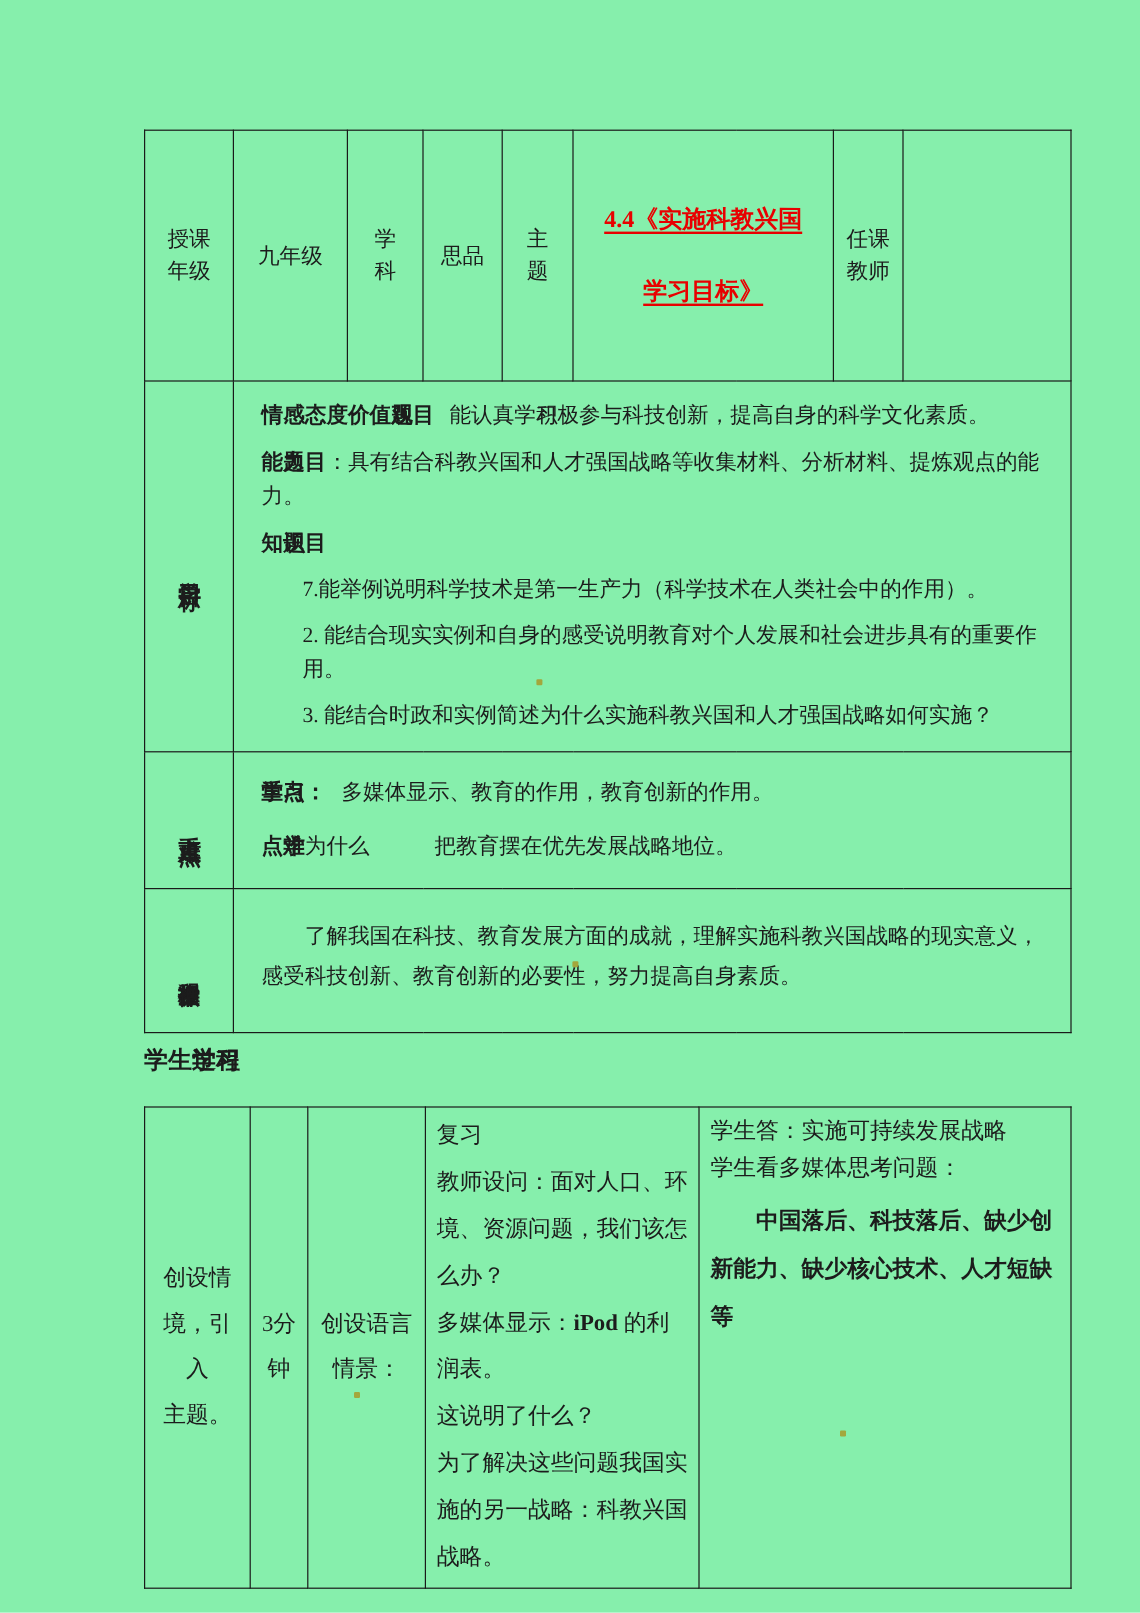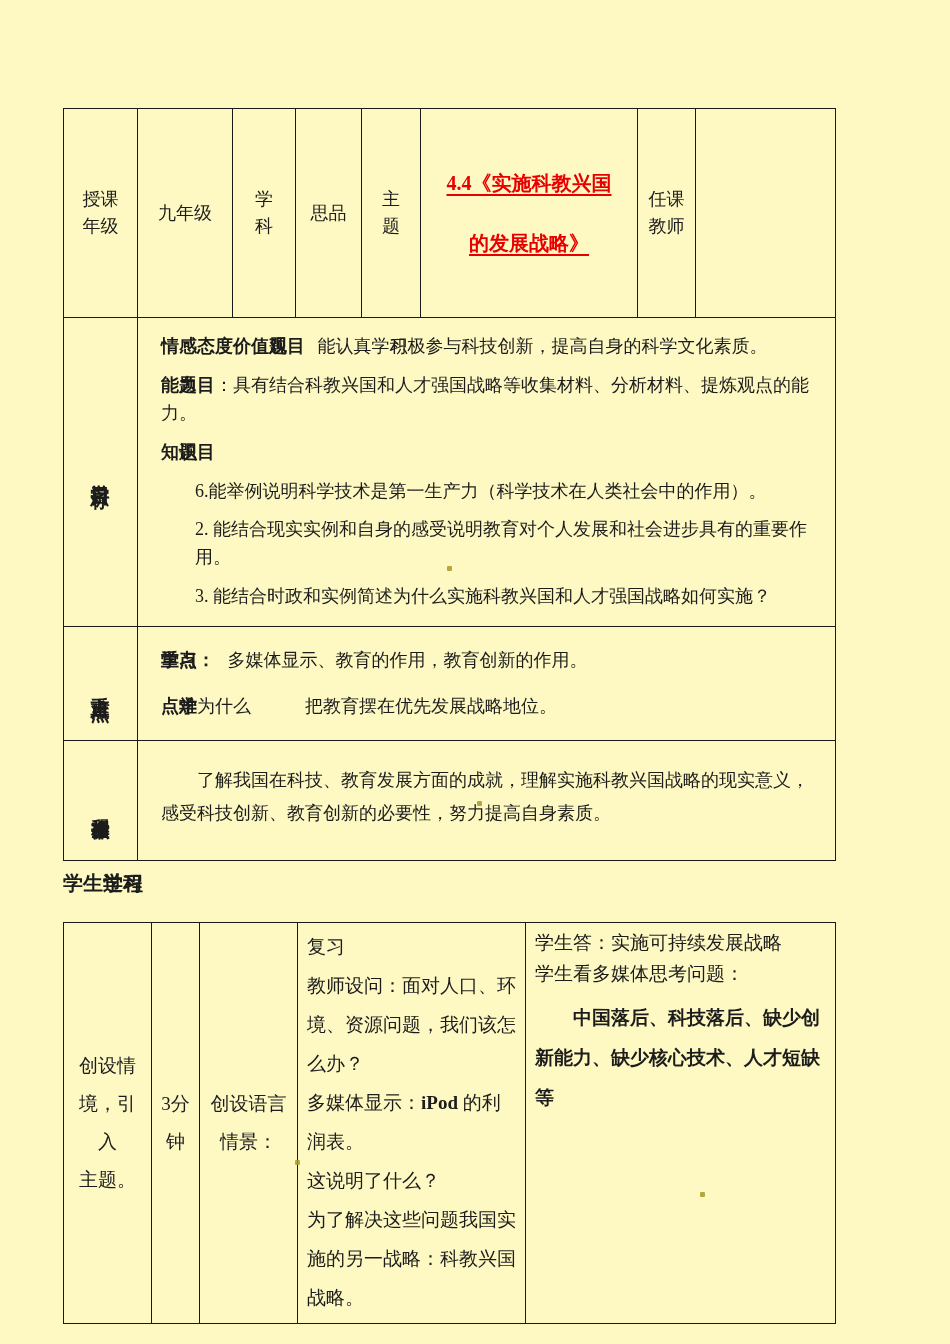--- a/index.html
+++ b/index.html
@@ -1,23 +1,23 @@
 <!DOCTYPE html>
 <html><head>
 <meta charset="utf-8">
 <style>
   html,body{margin:0;padding:0;background:#ffffff;}
   .page{
     position:relative;
     width:950px;height:1344px;
-    background:#fef9c3;
+    background:#86efac;
     font-family:"Liberation Serif","DejaVu Serif",serif;
     color:#1c1c1c;
     box-sizing:border-box;
-    padding:108px 0 0 63px;
+    padding:108px 0 0 120px;
     overflow:hidden;
   }
   table{border-collapse:collapse;table-layout:fixed;}
   .t1{width:772px;font-size:18px;}
   .t2{width:772px;font-size:19px;}
   td,th{border:1.5px solid #1a1a1a;box-sizing:border-box;padding:2px 6px;overflow:hidden;}
   
   .c{text-align:center;vertical-align:middle;white-space:pre-line;line-height:1.5;}
   .red-title{font-weight:bold;font-size:20px;line-height:1.5;
     text-decoration:underline;text-decoration-thickness:2px;text-underline-offset:4px;}
@@ -74,42 +74,42 @@
 年级</td>
       <td class="c">九年级</td>
       <td class="c">学
 科</td>
       <td class="c">思品</td>
       <td class="c">主
 题</td>
       <td class="c" colspan="2">
         <div class="red-title" style="color: rgb(232, 0, 0);">
           <div>4.4《实施科教兴国</div>
-          <div>的发展战略》</div>
+          <div>学习目标》</div>
         </div>
       </td>
       <td class="c">任课
 教师</td>
       <td class="c"></td>
     </tr>
     <tr style="height:164px">
       <td class="vcell">
         <span class="vlabel">学习目标</span>
       </td>
       <td class="content" colspan="8">
         <p>
           <b><span>情感态度价值</span><span class="ov"><span>观</span><span class="top">题</span></span><span>目</span></b><span class="lead-gap">能认真学</span><span class="ov"><span>习</span><span class="top">积</span></span><span>极参与科技创新，提高自身的科学文化素质。</span>
         </p>
         <p>
           <b><span>能</span><span class="ov"><span>力</span><span class="top">题</span></span><span>目</span></b><span>：具有结合科教兴国和人才强国战略等收集材料、分析材料、提炼观点的能力。</span>
         </p>
         <p>
           <b><span>知</span><span class="ov"><span>识</span><span class="top">题</span></span><span>目</span></b>
         </p>
-        <p class="obj-item">6.能举例说明科学技术是第一生产力（科学技术在人类社会中的作用）。</p>
+        <p class="obj-item">7.能举例说明科学技术是第一生产力（科学技术在人类社会中的作用）。</p>
         <p class="obj-item">2. 能结合现实实例和自身的感受说明教育对个人发展和社会进步具有的重要作用。</p>
         <p class="obj-item">3. 能结合时政和实例简述为什么实施科教兴国和人才强国战略如何实施？</p>
       </td>
     </tr>
     <tr style="height:94px">
       <td class="vcell">
         <span class="vlabel">重点难点</span>
       </td>
       <td class="content" colspan="8">
         <p style="line-height:2;">

